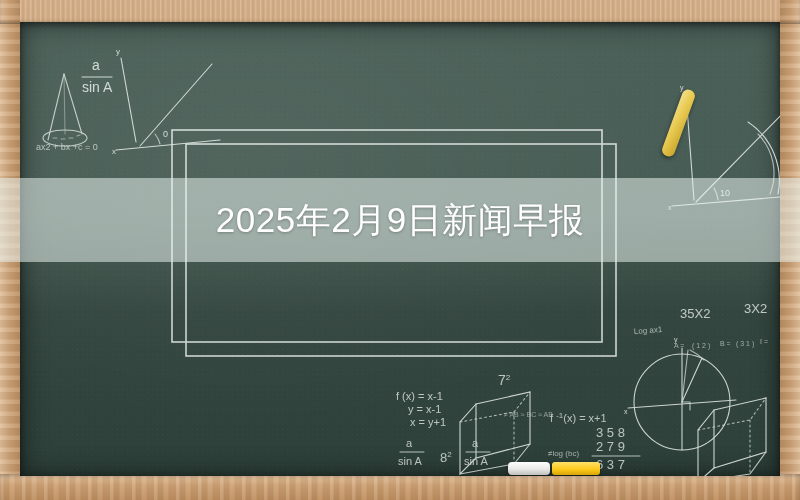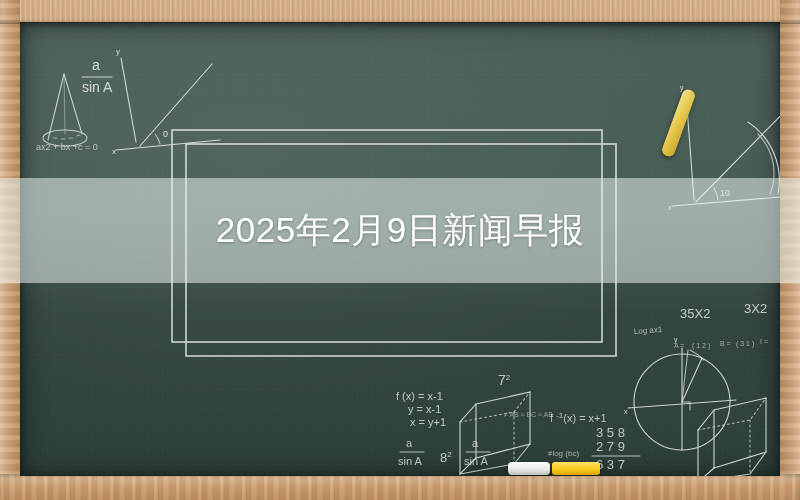--- a/index.html
+++ b/index.html
@@ -95,21 +95,21 @@
   }
   .chalk-yellow{
     left:532px;top:440px;width:48px;height:13px;
     background:linear-gradient(180deg,#ffe169 0%,#fdca1d 55%,#d8a407 100%);
     box-shadow:0 1px 3px rgba(0,0,0,.4);
     border-radius:3px;
   }
 
   
   .title-band{
-    position:absolute;left:0;right:0;top:178px;height:105px;
+    position:absolute;left:0;right:0;top:178px;height:84px;
     background:rgba(232,240,237,.55);
     display:flex;align-items:center;justify-content:center;
   }
   .title-text{
     color:#ffffff;
     font-size:35px;
     font-weight:300;
     letter-spacing:.5px;
     text-shadow:0 1px 3px rgba(0,0,0,.28);
     white-space:nowrap;

